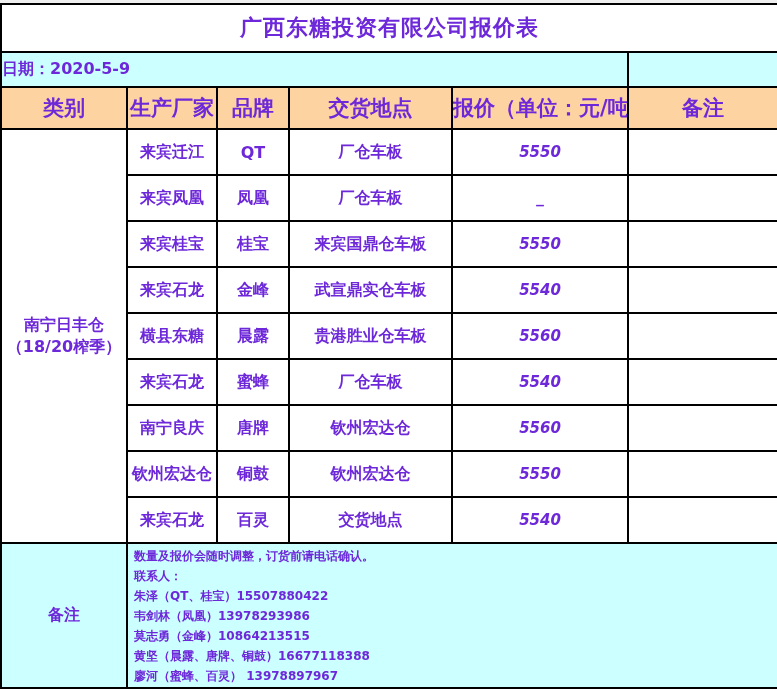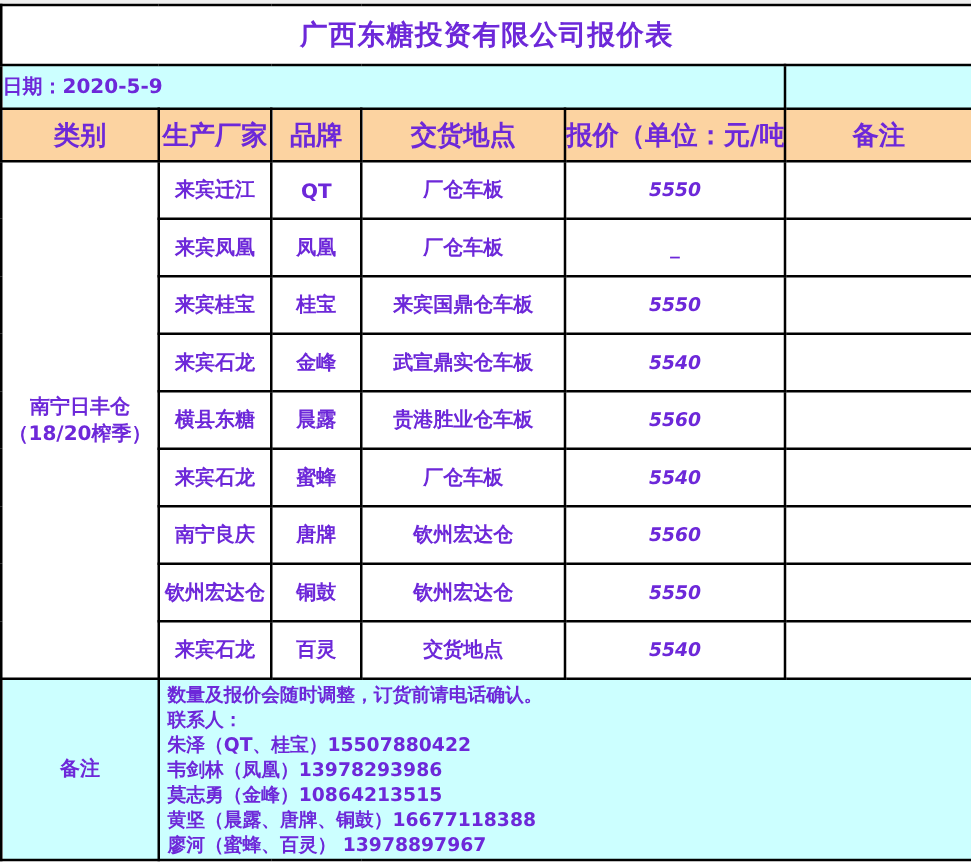--- a/index.html
+++ b/index.html
@@ -39,21 +39,21 @@
   td.cat-cell{
     background:#ffffff;text-align:center;font-size:16px;
     white-space:normal;line-height:22px;
   }
   td.foot-label{
     background:var(--accent_bg,#CCFFFF);text-align:center;
     font-size:16px;height:143px;
   }
   td.foot-text{
     background:var(--accent_bg,#CCFFFF);text-align:left;
-    vertical-align:middle;font-size:15px;
+    vertical-align:middle;font-size:12px;
   }
   .foot-line{line-height:20px;padding-left:6px;white-space:nowrap;}
 </style>
 </head>
 <body>
 
 <div class="top-strip"></div>
 
 <table class="quote">
   <colgroup>

